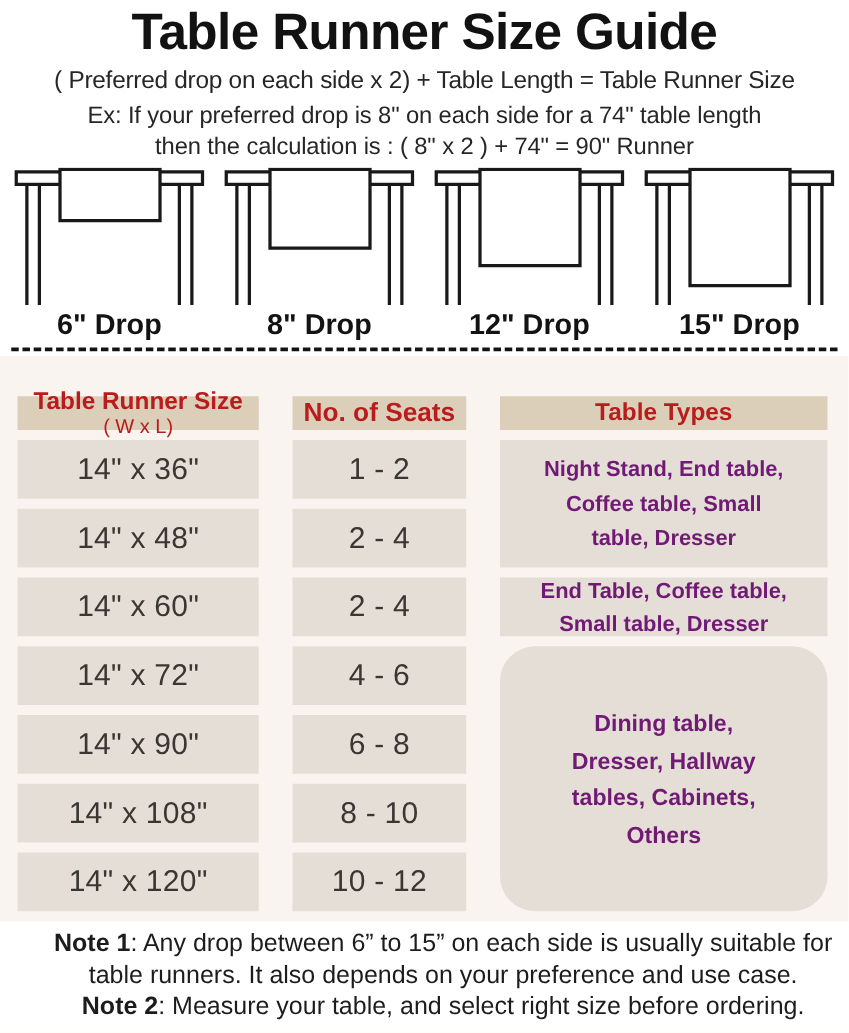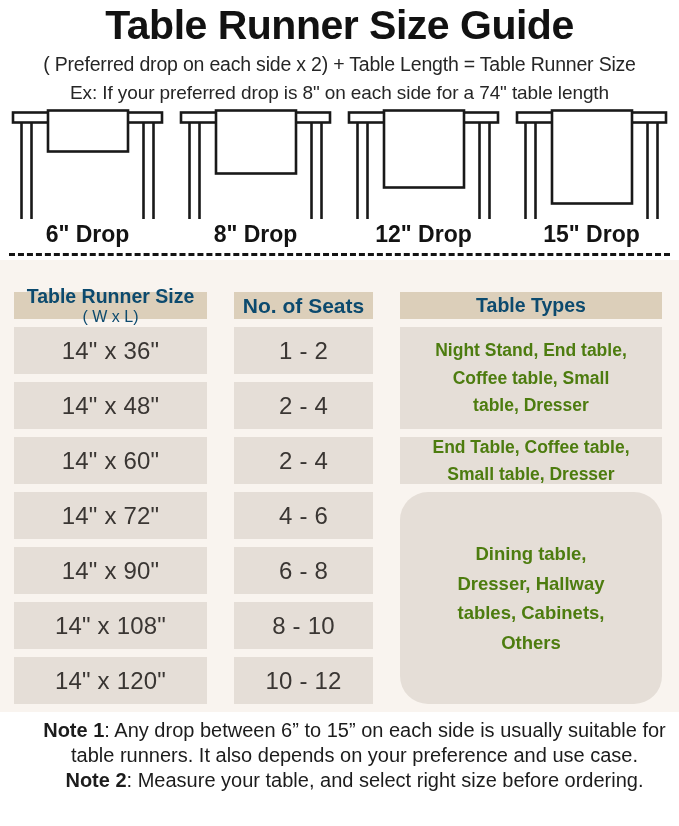--- a/index.html
+++ b/index.html
@@ -46,29 +46,29 @@
     padding:8px 17px 8px 14px;
     display:grid;
     grid-template-columns:193px 139px 262px;
     grid-template-rows:51px repeat(7,47px);
     column-gap:27px;row-gap:8px;
   }
   .cell{
     display:flex;flex-direction:column;align-items:center;justify-content:center;
     text-align:center;
   }
-  .head{background:#dccfba;color:#0c4a6e;margin-top:24px;}
+  .head{background:#dccfba;color:#b91c1c;margin-top:24px;}
   .body-cell{background:#e5ded7;}
   .hd-main{font-size:19.5px;font-weight:700;line-height:1.15;}
   .hd-sub{font-size:16px;font-weight:400;line-height:1.2;}
   .hd-seats{font-size:21px;font-weight:700;}
   .hd-types{font-size:19.5px;font-weight:700;}
   .num{font-size:24px;color:#3a3633;letter-spacing:0.2px;}
   .types{
-    font-size:17.5px;font-weight:700;color:#4d7c0f;
+    font-size:17.5px;font-weight:700;color:#701a75;
     white-space:pre-line;line-height:1.55;
   }
   .types.big{font-size:18.5px;line-height:1.6;}
   .c1{grid-column:1;} .c2{grid-column:2;} .c3{grid-column:3;}
   .r1{grid-row:2;} .r2{grid-row:3;} .r3{grid-row:4;} .r4{grid-row:5;}
   .r5{grid-row:6;} .r6{grid-row:7;} .r7{grid-row:8;}
   .hd-row{grid-row:1;}
   .tg-a{grid-row:2 / span 2;}
   .tg-b{grid-row:4;}
   .tg-c{grid-row:5 / span 4;border-radius:28px;}
@@ -79,20 +79,21 @@
   .notes .txt{white-space:pre-line;}
 </style>
 </head>
 <body>
 
 <div class="page">
 
   <h1 class="title">Table Runner Size Guide</h1>
   <p class="formula">( Preferred drop on each side x 2) + Table Length = Table Runner Size</p>
   <p class="ex">Ex: If your preferred drop is 8" on each side for a 74" table length</p>
+  <p class="ex second">then the calculation is : ( 8" x 2 ) + 74" = 90" Runner</p>
 
   <div class="figs">
     <svg viewBox="0 0 153 110">
       <rect x="2" y="3.5" width="149" height="10"></rect>
       <line x1="10.5" y1="13.5" x2="10.5" y2="110"></line>
       <line x1="20.5" y1="13.5" x2="20.5" y2="110"></line>
       <line x1="132.5" y1="13.5" x2="132.5" y2="110"></line>
       <line x1="142.5" y1="13.5" x2="142.5" y2="110"></line>
       <rect x="37" y="1.5" width="80" height="41"></rect>
     </svg>

